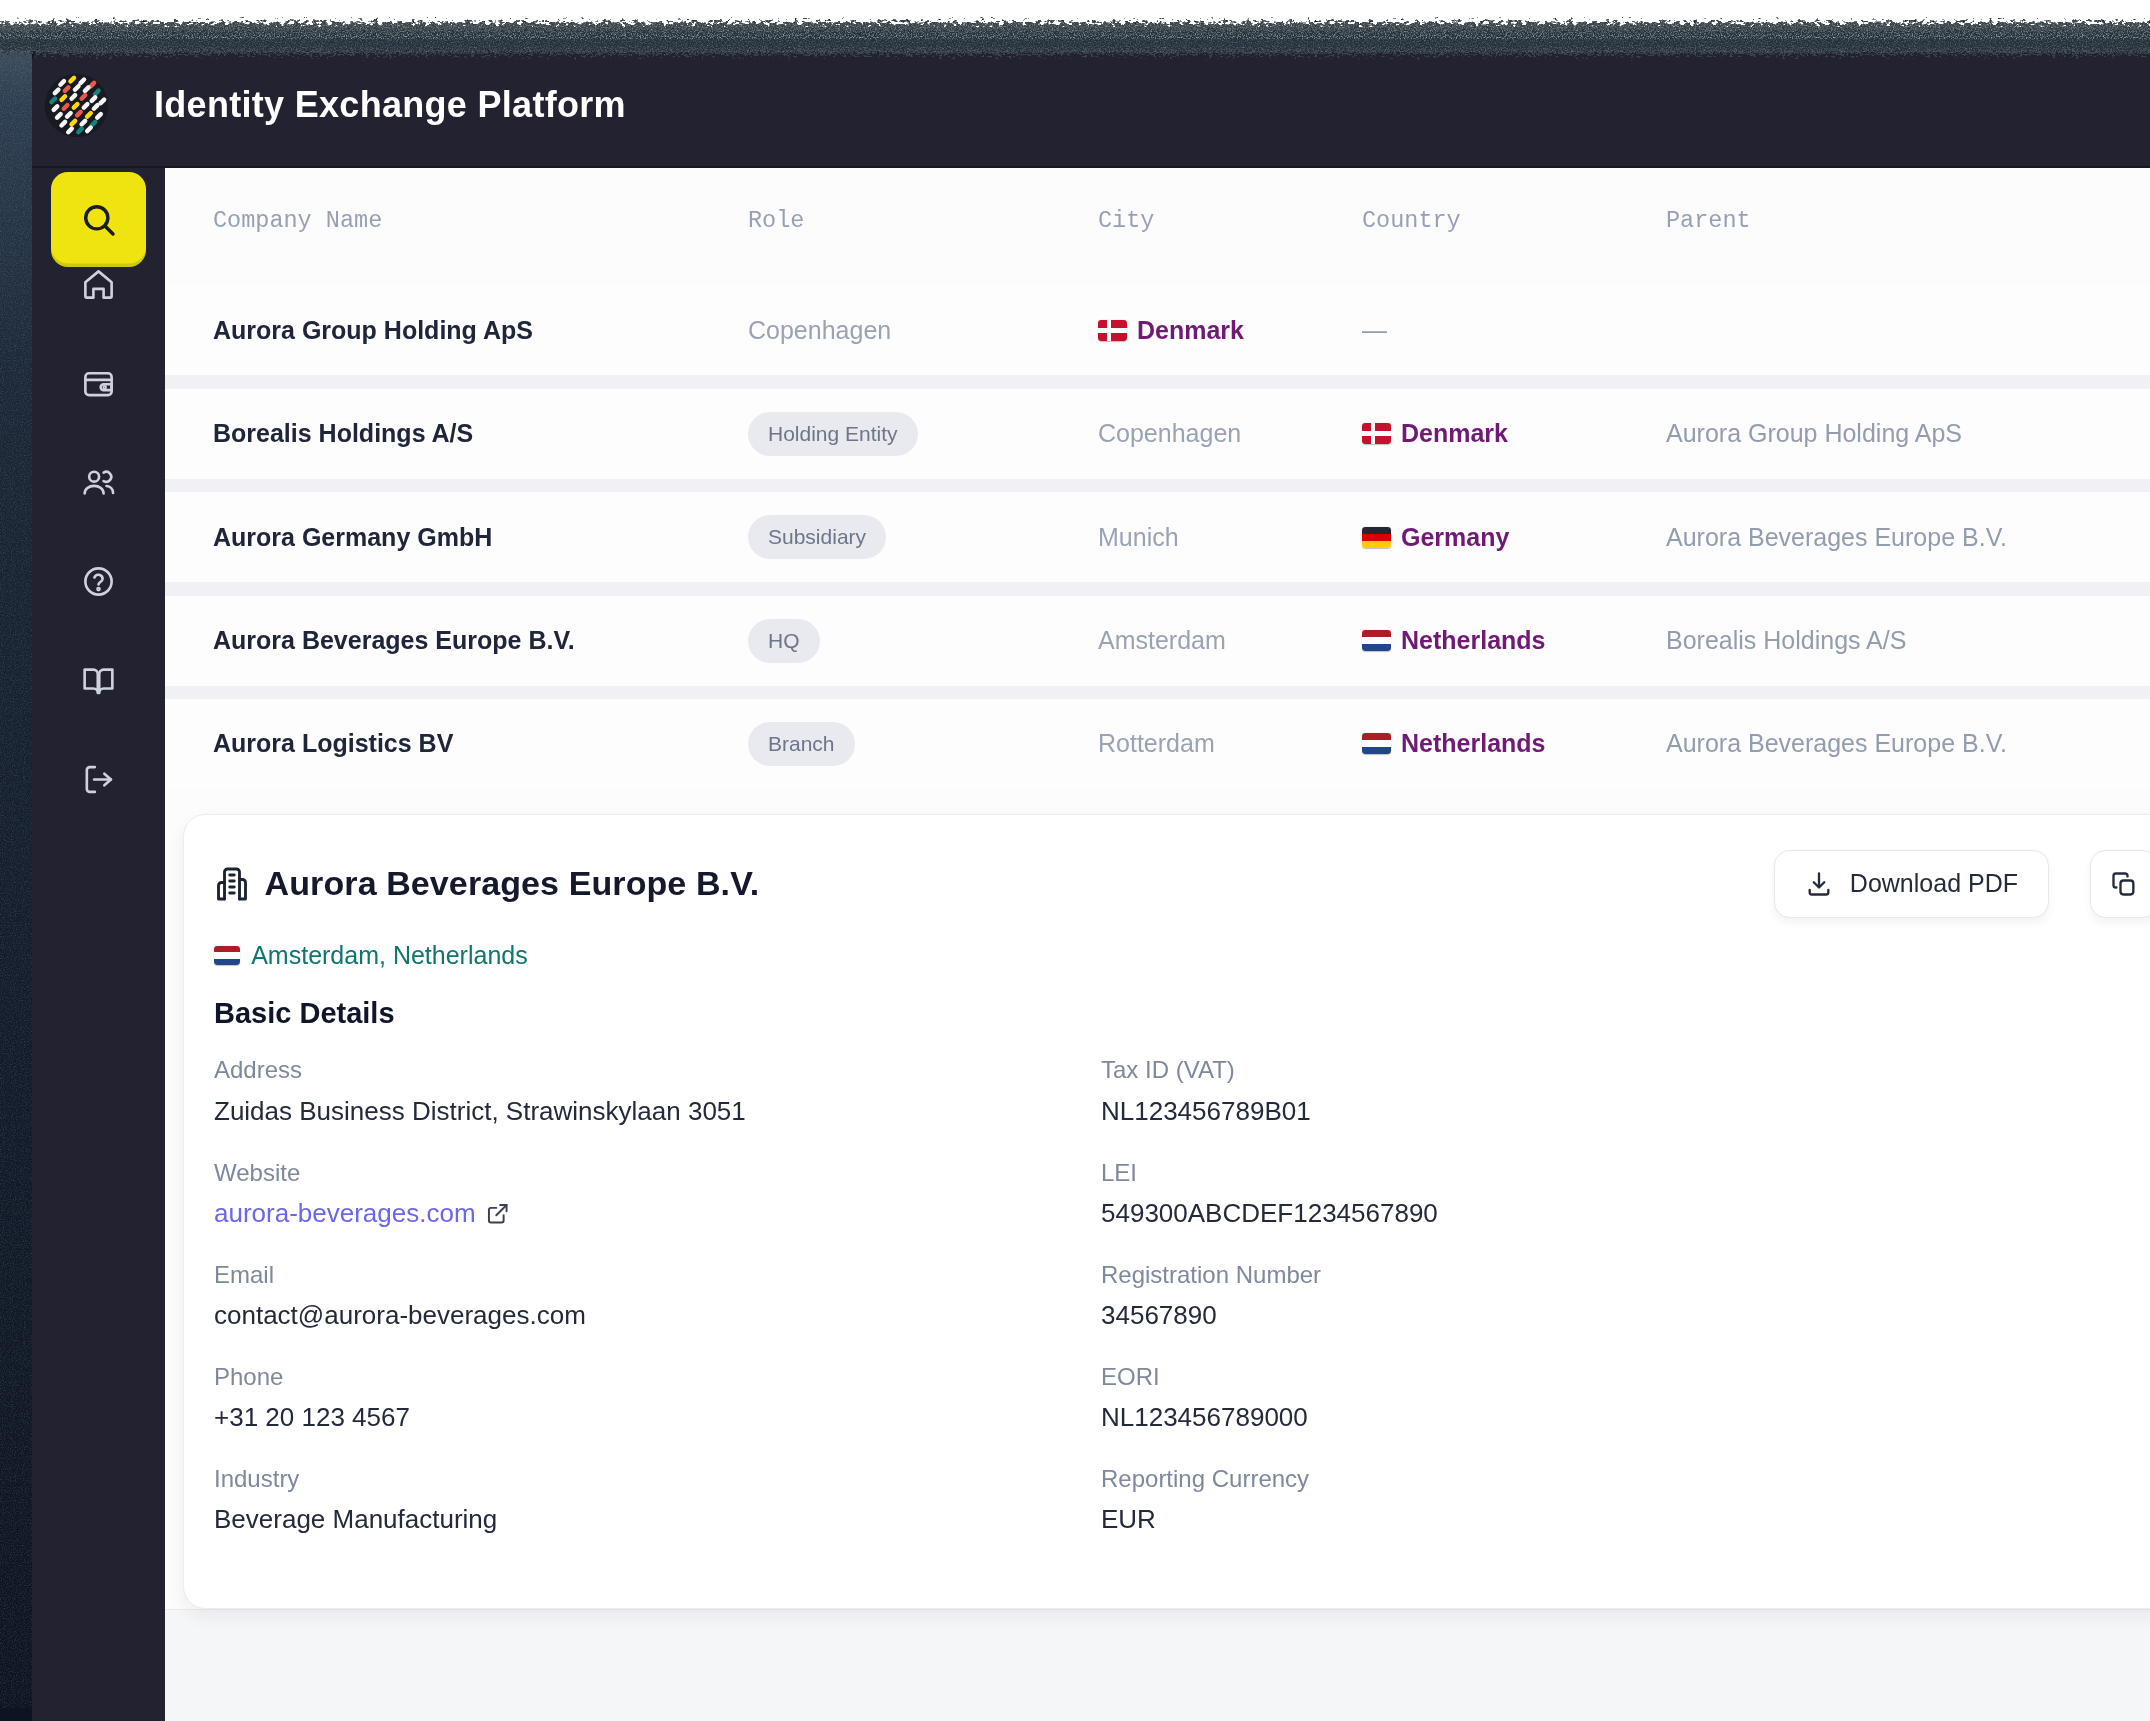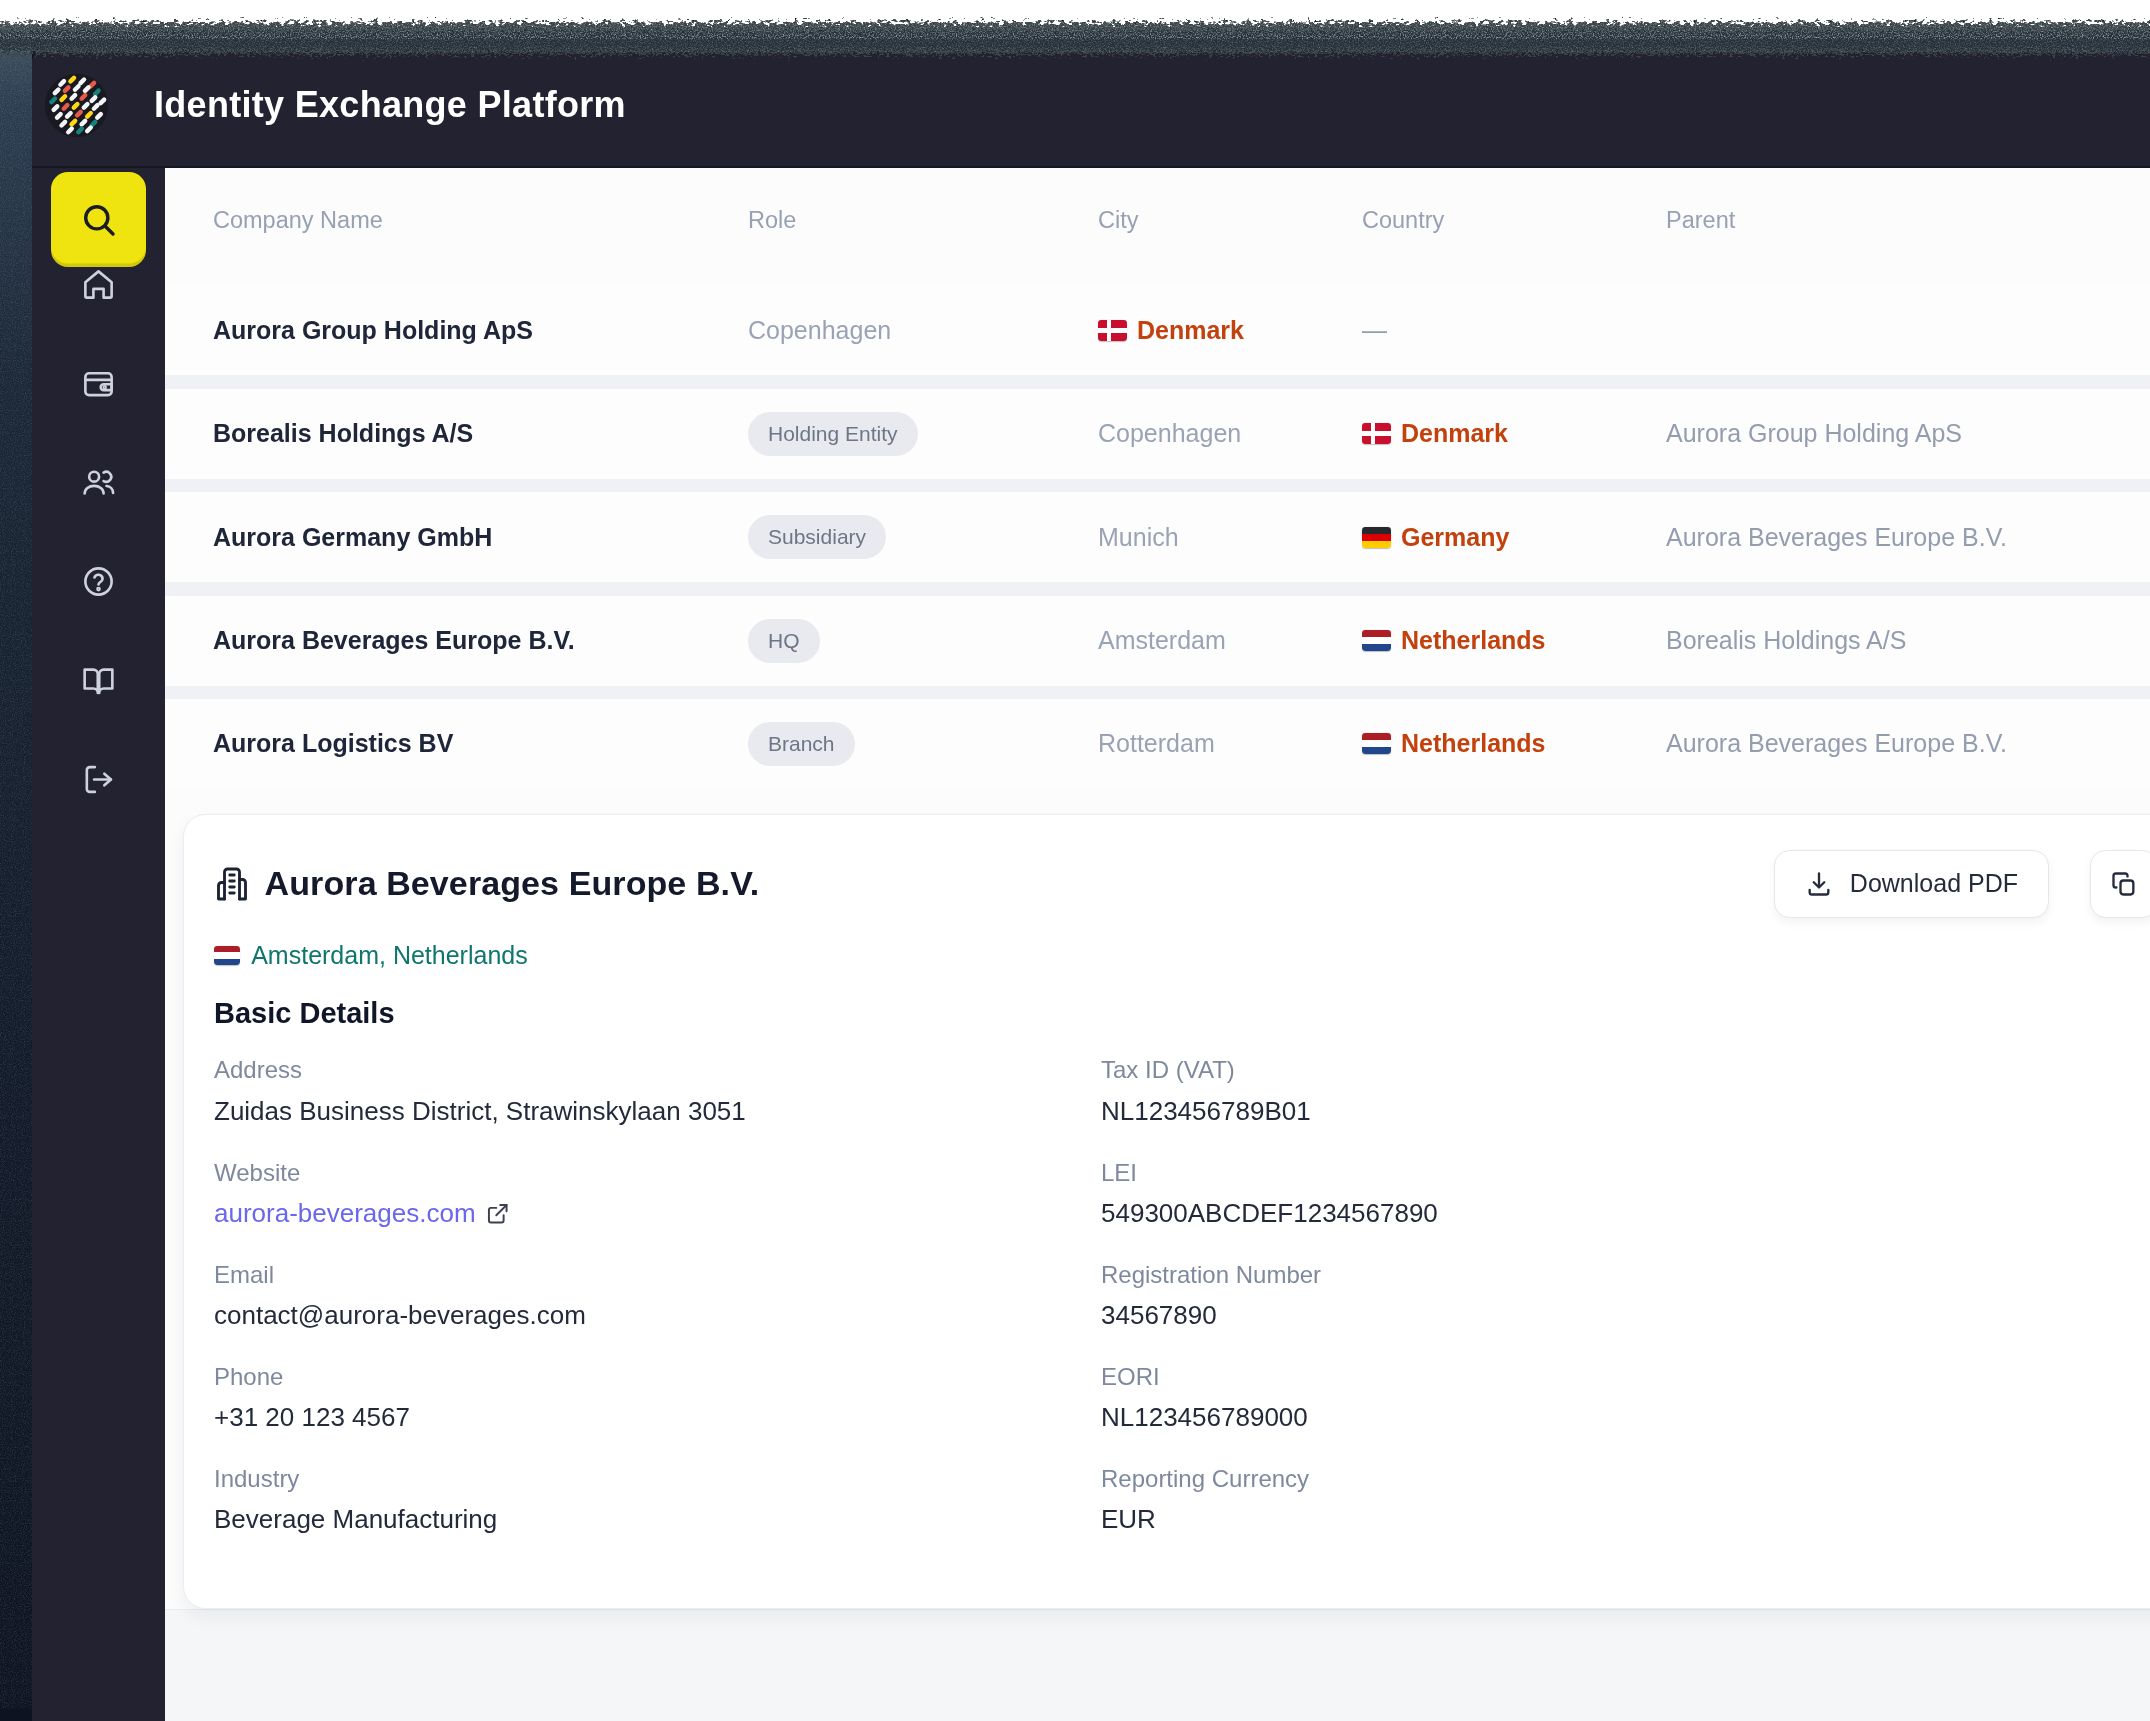--- a/index.html
+++ b/index.html
@@ -48,33 +48,33 @@
   .nav-btn:first-of-type{margin-top:37px;}
   .nav-btn + .nav-btn{margin-top:63px;}
   .nav-btn svg{stroke:#ced2dc;}
   
   .content{flex:1;background:#fcfcfd;min-width:0;display:flex;flex-direction:column;overflow:hidden;}
   .grid-cols{
     display:grid;grid-template-columns:535px 350px 264px 304px 1fr;
     align-items:center;padding-left:48px;
   }
   .thead{height:104px;background:#fcfcfd;}
-  .thead span{font-size:23.5px;color:#97a1b3;}
+  .thead span{font-size:23.5px;color:#97a1b3;font-family:Liberation Mono, monospace;}
   .tbody{background:#eff1f4;}
   .row{height:90px;background:#fdfdfe;cursor:pointer;}
   .row + .row{margin-top:13.4px;}
   .tbody{padding:0;}
   .tbody .row:first-of-type{margin-top:13.4px;}
   .cell-company{font-size:25px;font-weight:600;color:#20263a;}
   .badge{
     display:inline-block;padding:10px 20px;border-radius:560px;background:#e8eaef;
     color:#6d7688;font-size:21px;white-space:nowrap;
   }
   .cell-city{font-size:25px;color:#9aa3b4;}
-  .cell-country{font-size:25px;color:#c2410c;font-weight:600;display:flex;align-items:center;gap:10px;}
+  .cell-country{font-size:25px;color:#701a75;font-weight:600;display:flex;align-items:center;gap:10px;}
   .cell-parent{font-size:25px;color:#939dae;}
   .flag{width:29px;height:21px;border-radius:3.4px;display:inline-block;flex:0 0 auto;
     box-shadow:0 0.6px 1.1px rgba(0,0,0,.25);}
   .flag-dk{background-color:#c8102e;
     background-image:linear-gradient(to bottom,rgba(0,0,0,0) 40%,#fff 40%,#fff 60%,rgba(0,0,0,0) 60%),
                      linear-gradient(to right,rgba(0,0,0,0) 30%,#fff 30%,#fff 46%,rgba(0,0,0,0) 46%);}
   .flag-de{background-image:linear-gradient(to bottom,#26282b 0 33%,#dd0000 33% 66%,#ffcc00 66% 100%);}
   .flag-nl{background-image:linear-gradient(to bottom,#ad1d25 0 33%,#ffffff 33% 66%,#21468b 66% 100%);}
   
   .card{

